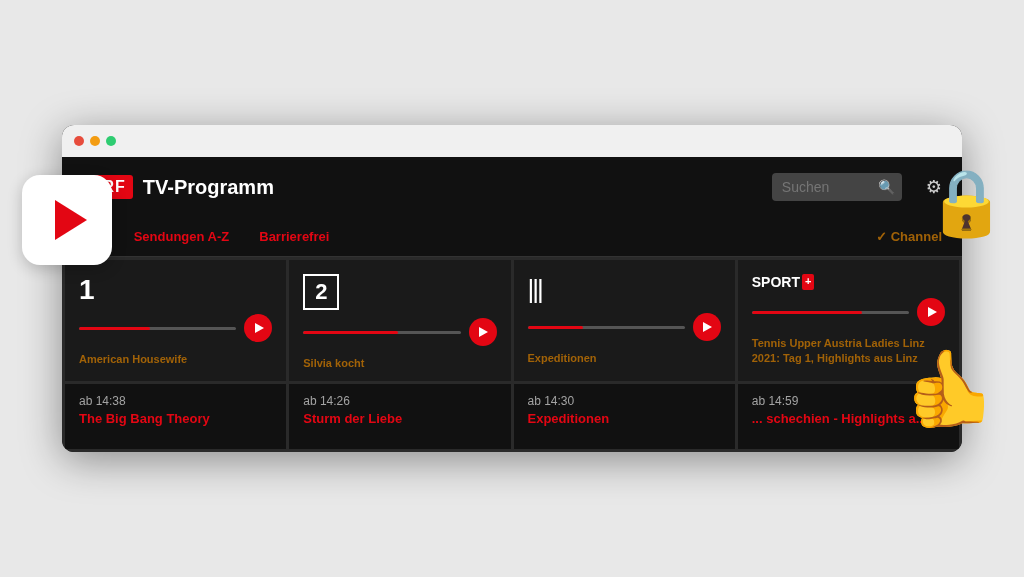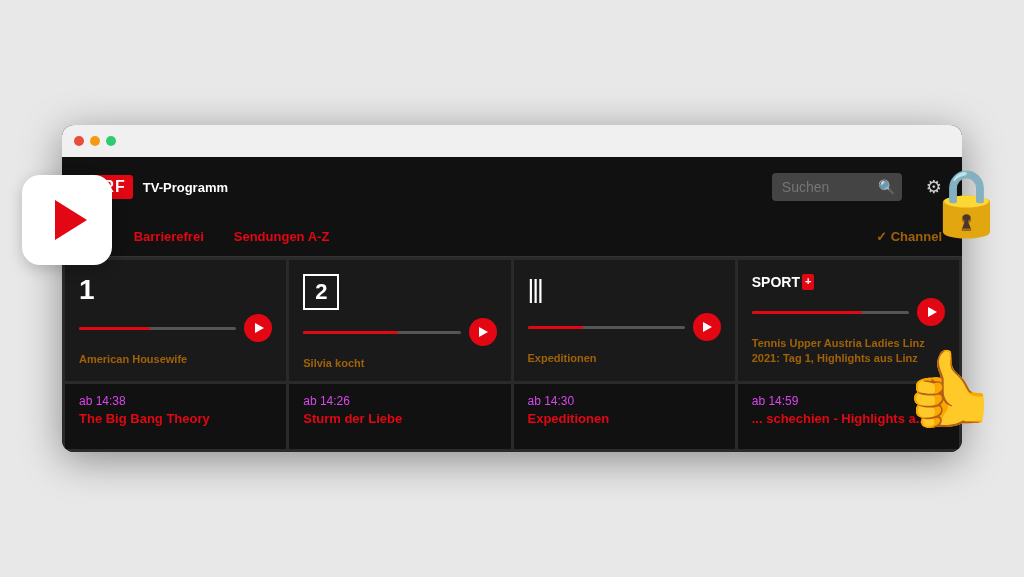--- a/index.html
+++ b/index.html
@@ -62,21 +62,21 @@
       color: white;
       font-weight: bold;
       font-size: 16px;
       padding: 3px 7px;
       border-radius: 3px;
       letter-spacing: 1px;
     }
 
     .orf-title {
       color: white;
-      font-size: 13px;
+      font-size: 20px;
       font-weight: bold;
     }
 
     .header-right {
       display: flex;
       align-items: center;
       gap: 24px;
     }
 
     .search-box {
@@ -255,21 +255,21 @@
       line-height: 1.3;
     }
 
     .next-show-card {
       background: #111;
       padding: 10px 14px;
       min-height: 65px;
     }
 
     .next-time {
-      color: #d946ef;
+      color: #a3a3a3;
       font-size: 12px;
       margin-bottom: 3px;
     }
 
     .next-show {
       color: #e30613;
       font-size: 13px;
       font-weight: bold;
     }
 
@@ -338,22 +338,22 @@
         <div class="search-wrapper">
           <input class="search-box" type="text" placeholder="Suchen" style="">
           <button class="search-icon-btn">🔍</button>
         </div>
         <button class="gear-btn">⚙</button>
       </div>
     </div>
 
     <div class="nav-bar">
       <a class="nav-item">mm</a>
+      <a class="nav-item red">Sendungen A-Z</a>
       <a class="nav-item red">Barrierefrei</a>
-      <a class="nav-item red">Sendungen A-Z</a>
       <a class="nav-channels">✓ Channel</a>
     </div>
 
     <div class="channels-grid">
 
       <div class="channel-card">
         <div class="channel-header">
           <span class="channel-number">1</span>
         </div>
         <div class="progress-bar-container">

